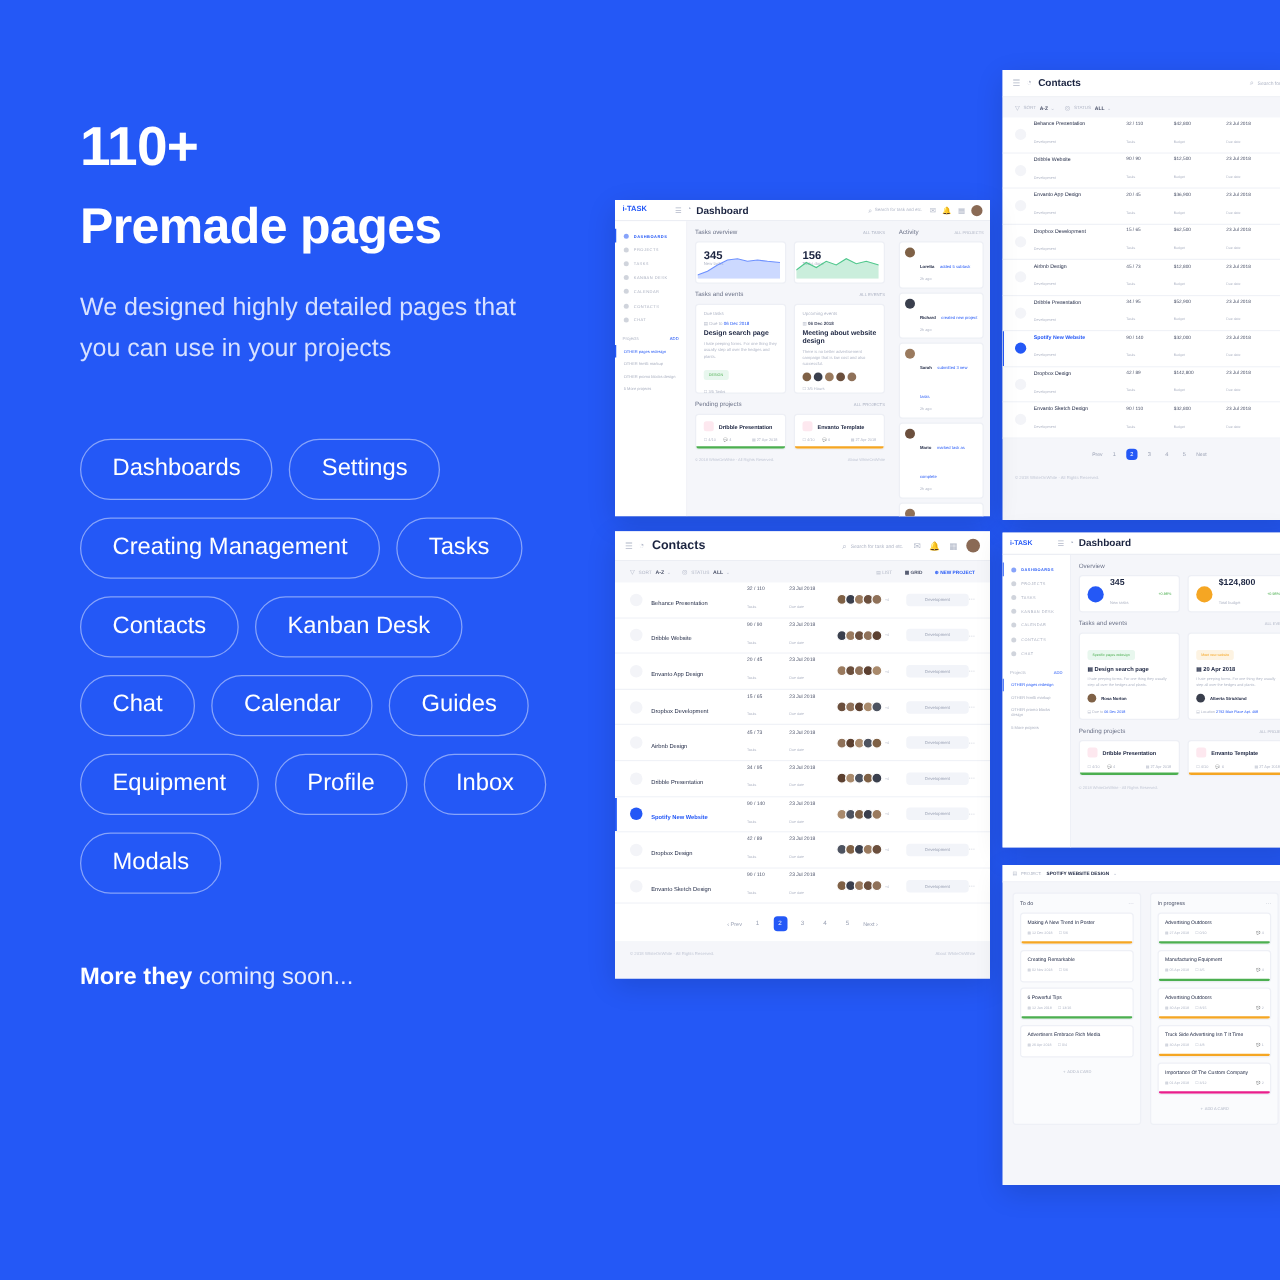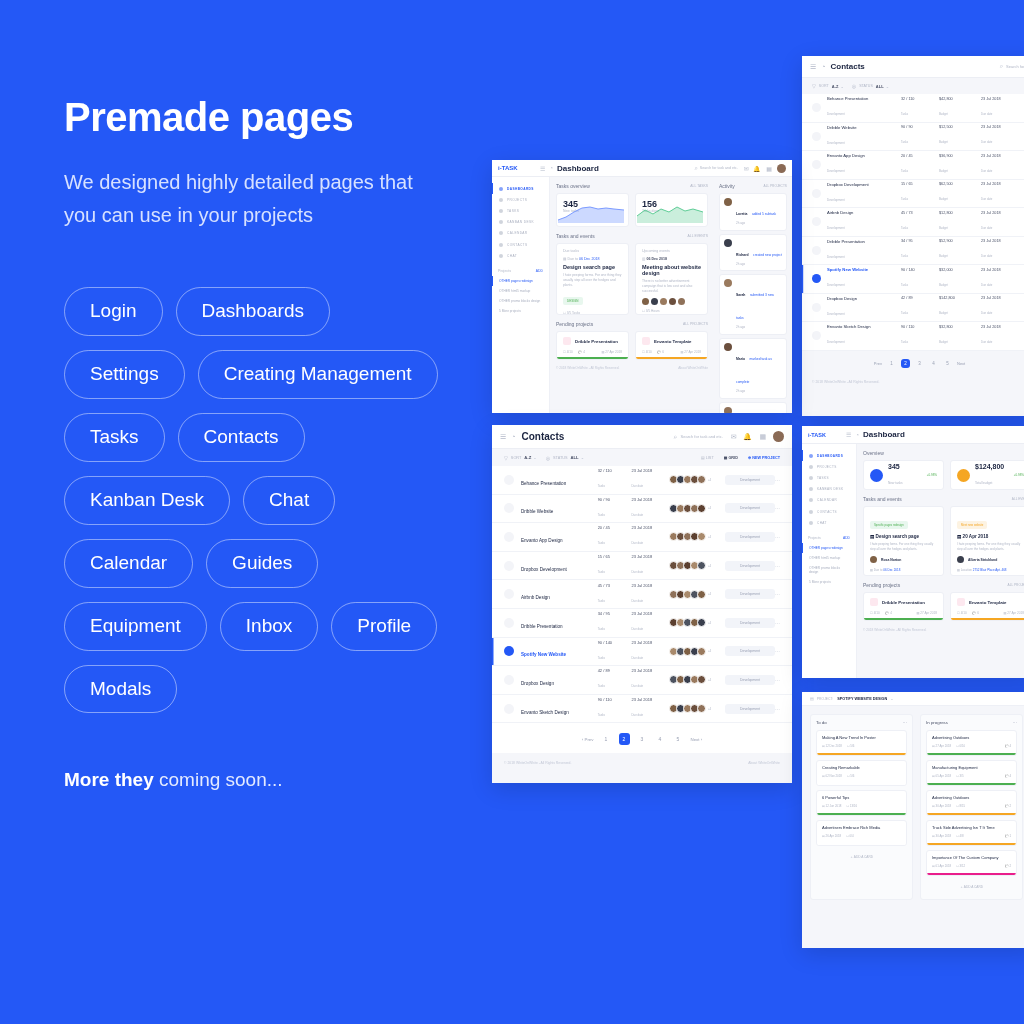--- a/index.html
+++ b/index.html
@@ -72,37 +72,37 @@
   .kcard { background:#fff; border:1px solid #eef0f6; border-radius:3px; }
   .kbar { height: 2px; border-radius: 2px; }
   .kcol { background:#fafbfd; border:1px solid #eef0f6; border-radius:3px; }
 </style>
 </head>
 <body>
 
 <div class="stage">
 
   <div class="left">
+    <div class="hero-count">110+</div>
     <div class="hero-title">Premade pages</div>
     <div class="hero-sub">We designed highly detailed pages that you can use in your projects</div>
 
     <div class="pills">
-      <div class="pill">Login</div>
       <div class="pill">Dashboards</div>
       <div class="pill">Settings</div>
       <div class="pill">Creating Management</div>
       <div class="pill">Tasks</div>
       <div class="pill">Contacts</div>
       <div class="pill">Kanban Desk</div>
       <div class="pill">Chat</div>
       <div class="pill">Calendar</div>
       <div class="pill">Guides</div>
       <div class="pill">Equipment</div>
+      <div class="pill">Profile</div>
       <div class="pill">Inbox</div>
-      <div class="pill">Profile</div>
       <div class="pill">Modals</div>
     </div>
 
     <div class="more">
       <b>More they</b><span> coming soon...</span>
     </div>
   </div>
 
   <div class="panel" style="left:802px; top:56px; width:235px; height:360px;">
     <div class="topbar" style="height:22px; padding:0 8px;">

